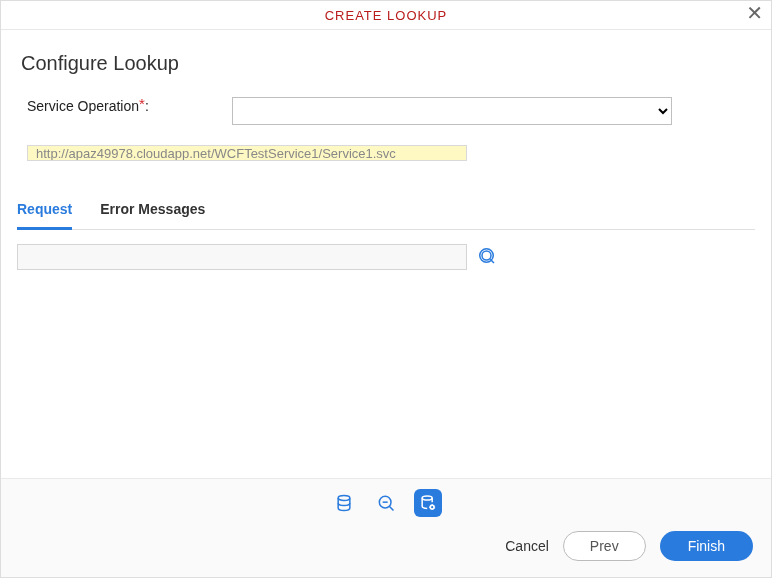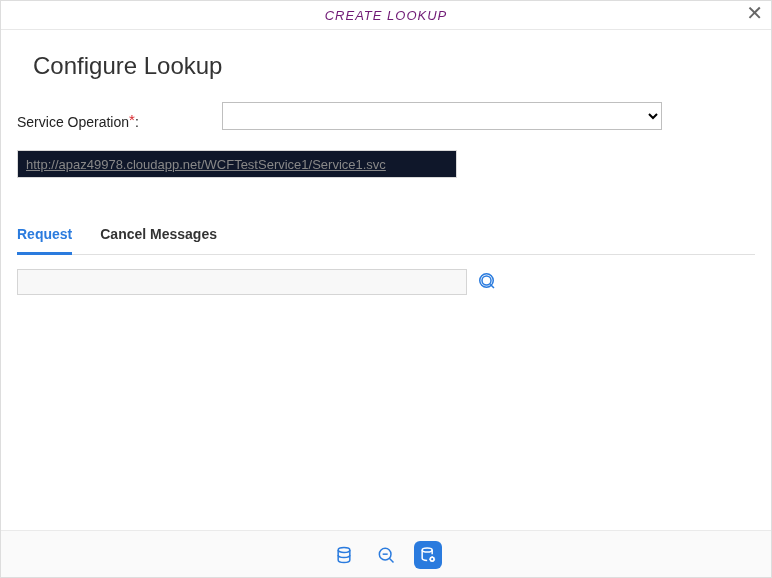--- a/index.html
+++ b/index.html
@@ -1,29 +1,29 @@
 <!DOCTYPE html>
 <html><head>
   <meta charset="utf-8">
   <style>
     * { box-sizing: border-box; margin: 0; padding: 0; }
     html, body { width: 772px; height: 578px; font-family: Arial, sans-serif; font-size: 14px; color: #333; overflow: hidden; background: #fff; }
     .modal { width: 100%; height: 100%; display: flex; flex-direction: column; border: 1px solid #ddd; }
     .modal-header { position: relative; text-align: center; padding: 6px 0; border-bottom: 1px solid #e8e8e8; }
-    .modal-title { font-size: 13px; letter-spacing: 1px; color: #701a75; font-style: italic; }
+    .modal-title { font-size: 13px; letter-spacing: 1px; color: #b91c1c; }
     .close-btn { position: absolute; right: 8px; top: 2px; font-size: 20px; color: #666; cursor: pointer; background: none; border: none; line-height: 1; }
     .content { flex: 1 1 auto; padding: 16px 16px 0 16px; overflow: auto; }
-    .page-heading { font-size: 24px; font-weight: 500; color: #333; margin: 6px 0 22px 16px; }
-    .form-row { display: flex; align-items: flex-end; margin-bottom: 20px; }
+    .page-heading { font-size: 20px; font-weight: 500; color: #333; margin: 6px 0 22px 4px; }
+    .form-row { display: flex; align-items: flex-start; margin-bottom: 20px; margin-left: 10px; }
     .form-label { width: 205px; color: #222; font-size: 14px; position: relative; }
     .req-star { color: #d9272d; font-size: 15px; position: relative; top: -2px; }
     .select { flex: 1; max-width: 440px; height: 28px; border: 1px solid #bfbfbf; background: #fff; font-size: 14px; padding: 2px 6px; }
-    .text-input { flex: 1; max-width: 440px; height: 28px; border: 1px solid #d9d9d9; background: #0f172a; color: #888; font-size: 13px; padding: 0 8px; text-decoration: underline; }
+    .text-input { flex: 1; max-width: 440px; height: 16px; border: 1px solid #d9d9d9; background: #fef9c3; color: #888; font-size: 13px; padding: 0 8px; }
     .checkbox { width: 18px; height: 18px; border: 1px solid #999; background: #fff; cursor: pointer; }
-    .tabs { display: flex; gap: 28px; border-bottom: 1px solid #e0e0e0; margin-top: 40px; }
+    .tabs { display: flex; gap: 28px; border-bottom: 1px solid #e0e0e0; margin-top: 32px; }
     .tab { padding: 8px 0 10px 0; font-size: 14px; color: #333; cursor: pointer; font-weight: 600; }
     .tab.active { color: #2a7bde; border-bottom: 3px solid #2a7bde; margin-bottom: -1px; }
     .tab-body { padding: 14px 0; }
     .map-row { display: flex; align-items: center; gap: 12px; }
     .map-label { width: 130px; color: #333; }
     .map-input { width: 450px; height: 26px; border: 1px solid #d5d5d5; background: #f8f8f8; }
     .search-icon { width: 18px; height: 18px; color: #2a7bde; cursor: pointer; }
     .footer { border-top: 1px solid #eaeaea; background: #fafafa; }
     .steps { display: flex; justify-content: center; gap: 14px; padding: 10px 0 8px 0; }
     .step-icon { width: 28px; height: 28px; border-radius: 6px; display: flex; align-items: center; justify-content: center; color: #2a7bde; }
@@ -55,21 +55,21 @@
       <select class="select"></select>
     </div>
 
     <div class="form-row">
       <input class="text-input" type="text" readonly="" value="http://apaz49978.cloudapp.net/WCFTestService1/Service1.svc" style="">
     </div>
 
 
     <div class="tabs">
       <div class="tab active">Request</div>
-      <div class="tab">Cancel Messages</div>
+      <div class="tab">Error Messages</div>
     </div>
 
     <div class="tab-body">
       <div class="map-row">
         <input class="map-input" type="text" style="">
         <span class="search-icon">
           <svg viewBox="0 0 24 24" fill="none" stroke="currentColor" stroke-width="2">
             <circle cx="10" cy="10" r="6"></circle>
               <circle cx="10" cy="10" r="9"></circle>
               <line x1="20" y1="20" x2="15" y2="15"></line>
@@ -98,14 +98,19 @@
       <div class="step-icon active">
         <svg viewBox="0 0 24 24" fill="none" stroke="currentColor" stroke-width="1.8">
           <ellipse cx="11" cy="6" rx="6" ry="2.5"></ellipse>
             <path d="M5 6v10c0 1.4 2.7 2.5 6 2.5"></path>
             <path d="M17 6v5"></path>
             <circle cx="17" cy="17" r="2.2"></circle>
             <path d="M17 13.5v1M17 19.5v1M13.5 17h1M19.5 17h1M14.7 14.7l.7.7M18.6 18.6l.7.7M14.7 19.3l.7-.7M18.6 15.4l.7-.7"></path>
         </svg>
       </div>
     </div>
+    <div class="buttons">
+      <button class="btn-link">Cancel</button>
+      <button class="btn-outline">Prev</button>
+      <button class="btn-primary">Finish</button>
+    </div>
   </div>
 </div>
 
 </body></html>

